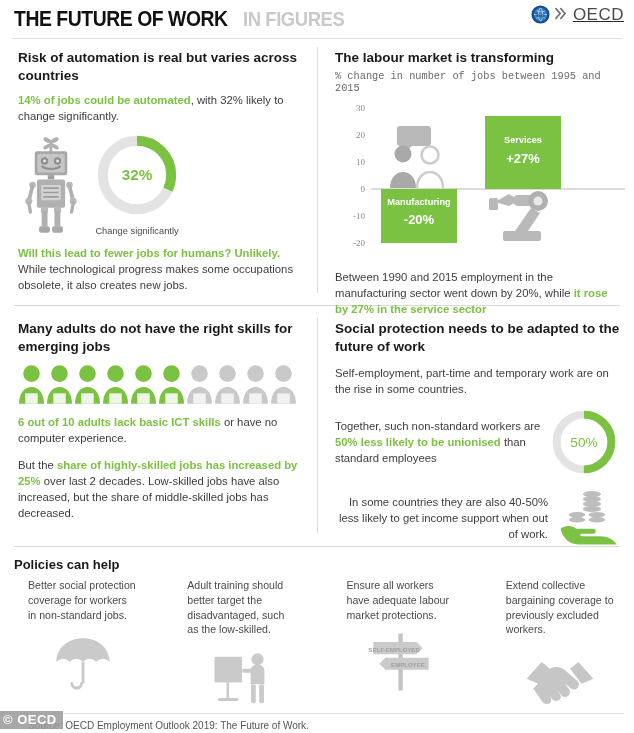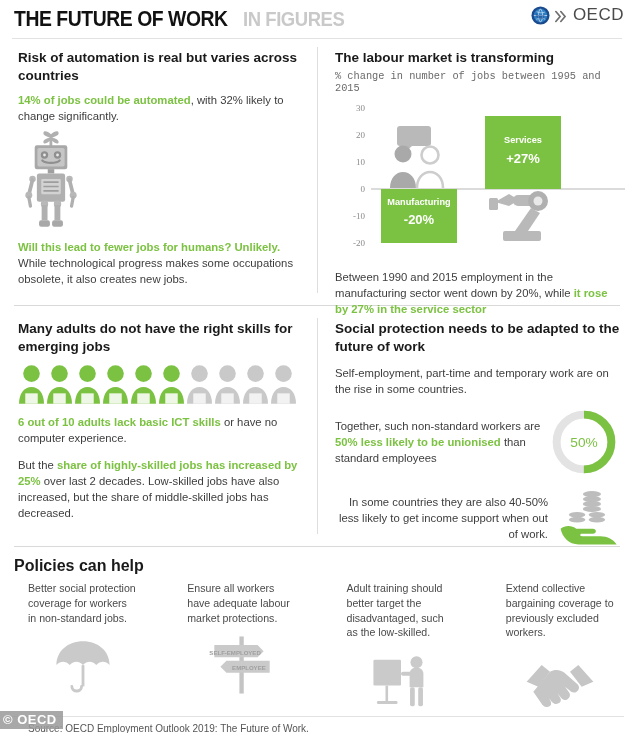--- a/index.html
+++ b/index.html
@@ -36,21 +36,21 @@
     color: #c9c9c9;
     letter-spacing: -0.5px;
     transform: scaleX(0.88);
     transform-origin: left center;
     white-space: nowrap;
     margin-left: -14px;
   }
   .oecd-logo {
     position: absolute;
     right: 10px; top: 5px;
-    display: flex; align-items: flex-end; gap: 3px;
+    display: flex; align-items: flex-start; gap: 3px; text-decoration: underline;
   }
   .oecd-word {
     font-size: 17px; color: #4a4a4a; letter-spacing: 0.5px;
   }
   .header-rule {
     height: 1px; background: #e2e2e2; margin: 0 12px;
   }
 
   
   .row { display: flex; position: relative; }
@@ -80,21 +80,21 @@
   
   .people { display: flex; gap: 1px; margin: 8px 0 10px 0; }
 
   
   .chart { position: relative; margin-top: 2px; text-align: right; }
   .tick-lbl { font-size: 9px; fill: #8a8a8a; font-family: "Liberation Serif", serif; }
   .bar-lbl { font-size: 9.2px; fill: #ffffff; font-weight: bold; }
   .bar-val { font-size: 13px; fill: #ffffff; font-weight: bold; }
 
   
-  .pol-title { font-size: 16px; font-weight: bold; color: #1a1a1a; padding: 6px 0 2px 14px; }
+  .pol-title { font-size: 13px; font-weight: bold; color: #1a1a1a; padding: 6px 0 2px 14px; }
   .pol-row { display: flex; padding: 4px 10px 0 10px; gap: 23px; }
   .pol-col { width: 25%; padding: 0 9px 0 18px; }
   .pol-col p { font-size: 10.6px; line-height: 1.4; color: #4a4a4a; }
   .pol-icon { height: 74px; display: flex; align-items: flex-end; justify-content: center; padding-bottom: 2px; }
 
   
   .foot-rule { height: 1px; background: #e2e2e2; margin: 2px 10px 0 10px; }
   .source { font-size: 10px; color: #555; padding: 6px 0 0 28px; }
   .wm {
     position: absolute; left: 0; bottom: 4px;
@@ -161,20 +161,28 @@
           <circle cx="24" cy="68" r="3.4" fill="#b8b8b8"></circle>
             <circle cx="36" cy="68" r="3.4" fill="#b8b8b8"></circle>
           <rect x="21.4" y="69" width="5.4" height="14" fill="#b0b0b0"></rect>
           <rect x="33.2" y="69" width="5.4" height="14" fill="#b0b0b0"></rect>
           <rect x="19" y="83" width="10" height="6" rx="2" fill="#a8a8a8"></rect>
           <rect x="31" y="83" width="10" height="6" rx="2" fill="#a8a8a8"></rect>
         </g>
       </svg>
 
 
+      <div class="donut-wrap">
+        <svg width="90" height="90" viewBox="0 0 100 100">
+          <circle cx="50" cy="50" r="38" fill="none" stroke="#e3e3e3" stroke-width="11"></circle>
+          <circle cx="50" cy="50" r="38" fill="none" stroke="#7cc242" stroke-width="11" stroke-dasharray="76.4 162.4" transform="rotate(-90 50 50)"></circle>
+          <text class="donut-val" x="50" y="56" text-anchor="middle">32%</text>
+        </svg>
+        <div class="donut-cap">Change significantly</div>
+      </div>
     </div>
 
     <p class="body" style="margin-top:9px;">
       <span class="g">Will this lead to fewer jobs for humans? Unlikely.</span><span> While technological progress makes some occupations obsolete, it also creates new jobs.</span>
     </p>
   </div>
 
   <div class="panel">
     <h2 class="panel-title" style="margin-bottom:3px;">The labour market is transforming</h2>
     <div class="sub-note">% change in number of jobs between 1995 and 2015</div>
@@ -334,33 +342,20 @@
 <div class="pol-title">Policies can help</div>
 <div class="pol-row">
 
   <div class="pol-col">
     <p>Better social protection coverage for workers in non-standard jobs.</p>
     <div class="pol-icon">
       <svg width="62" height="62" viewBox="0 0 70 70">
         <path d="M5 34C5 18 18 7 35 7s30 11 30 27c-5-5-10-5-15 0-5-5-10-5-15 0-5-5-10-5-15 0-5-5-10-5-15 0z" fill="#cacaca"></path>
         <rect x="33.4" y="34" width="3.2" height="24" fill="#cacaca"></rect>
         <path d="M33.4 58c0 7 -11 7 -11 0" stroke="#cacaca" stroke-width="3.2" fill="none" stroke-linecap="round"></path>
-      </svg>
-    </div>
-  </div>
-
-  <div class="pol-col">
-    <p>Ensure all workers have adequate labour market protections.</p>
-    <div class="pol-icon">
-      <svg width="66" height="64" viewBox="0 0 76 74">
-        <rect x="35" y="4" width="5" height="66" fill="#c4c4c4"></rect>
-        <path d="M6 14h50l7 7-7 7H6z" fill="#cacaca"></path>
-        <path d="M70 32H20l-7 7 7 7h50z" fill="#cacaca"></path>
-        <text x="30" y="25" text-anchor="middle" style="font-size:7px;font-weight:bold;fill:#9f9f9f;font-family:'Liberation Sans',sans-serif;">SELF-EMPLOYED</text>
-        <text x="46" y="43" text-anchor="middle" style="font-size:7px;font-weight:bold;fill:#9f9f9f;font-family:'Liberation Sans',sans-serif;">EMPLOYEE</text>
       </svg>
     </div>
   </div>
 
   <div class="pol-col">
     <p>Adult training should better target the disadvantaged, such as the low-skilled.</p>
     <div class="pol-icon">
       <svg width="62" height="58" viewBox="0 0 72 66">
         <g fill="#cacaca">
           <rect x="4" y="6" width="32" height="30" rx="1.5"></rect>
@@ -370,20 +365,33 @@
           <path d="M46 22c0-4 3.6-7 8-7s8 3 8 7v16h-16z"></path>
           <rect x="36" y="20" width="14" height="4.6" rx="2.3"></rect>
           <rect x="46.5" y="38" width="5.5" height="22" rx="2"></rect>
           <rect x="56" y="38" width="5.5" height="22" rx="2"></rect>
         </g>
       </svg>
     </div>
   </div>
 
   <div class="pol-col">
+    <p>Ensure all workers have adequate labour market protections.</p>
+    <div class="pol-icon">
+      <svg width="66" height="64" viewBox="0 0 76 74">
+        <rect x="35" y="4" width="5" height="66" fill="#c4c4c4"></rect>
+        <path d="M6 14h50l7 7-7 7H6z" fill="#cacaca"></path>
+        <path d="M70 32H20l-7 7 7 7h50z" fill="#cacaca"></path>
+        <text x="30" y="25" text-anchor="middle" style="font-size:7px;font-weight:bold;fill:#9f9f9f;font-family:'Liberation Sans',sans-serif;">SELF-EMPLOYED</text>
+        <text x="46" y="43" text-anchor="middle" style="font-size:7px;font-weight:bold;fill:#9f9f9f;font-family:'Liberation Sans',sans-serif;">EMPLOYEE</text>
+      </svg>
+    </div>
+  </div>
+
+  <div class="pol-col">
     <p>Extend collective bargaining coverage to previously excluded workers.</p>
     <div class="pol-icon">
       <svg width="70" height="54" viewBox="0 0 84 60">
         <g fill="#c6c6c6">
           <path d="M2 26L20 6l10 8-14 18z"></path>
           <path d="M82 26L64 6 54 14l14 18z"></path>
           <path d="M30 14c5-3 12-3 17 1l16 14c3 3 2 7-1 9-3 2-6 1-8-1l-6-5 5 7c2 3 1 6-2 8-3 2-6 1-8-2l-4-5 3 5c2 3 1 6-2 7-3 2-6 0-8-2l-3-4 2 4c1 3 0 5-3 6-3 1-5 0-7-2L10 38z"></path>
         </g>
       </svg>
     </div>

